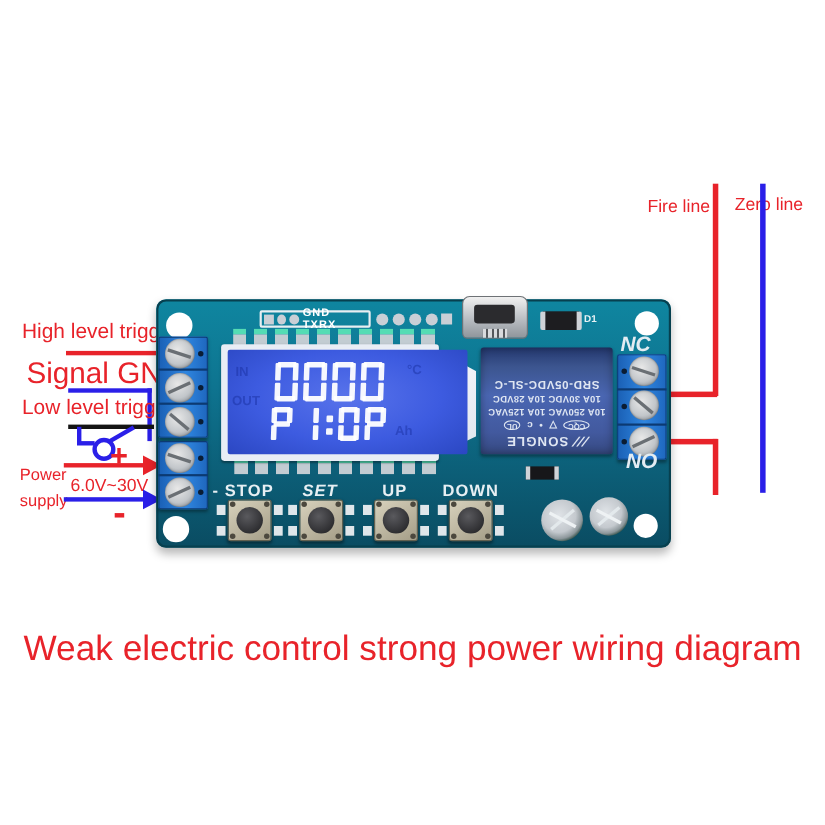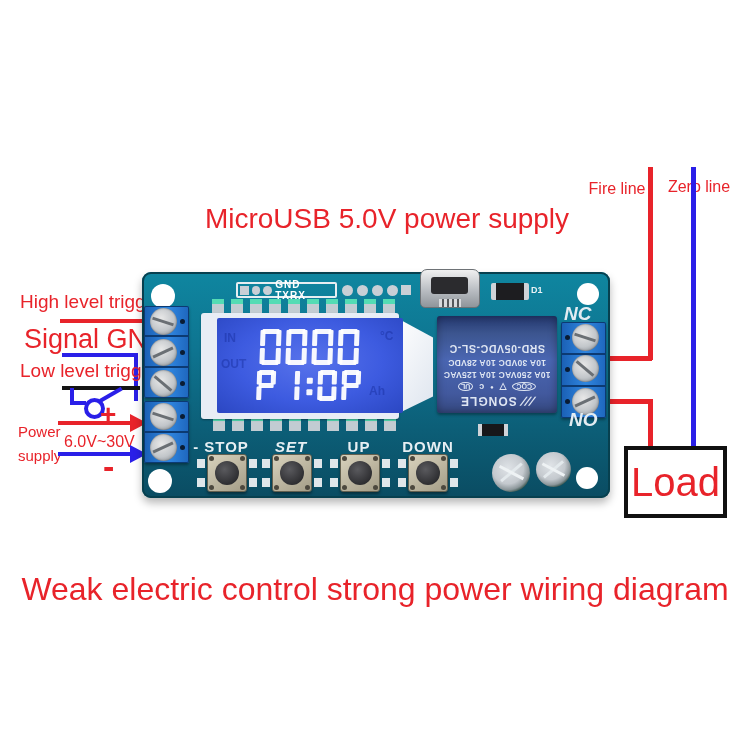--- a/index.html
+++ b/index.html
@@ -55,21 +55,21 @@
             background:repeating-linear-gradient(90deg,#d8dadd 0 3px,#55585c 3px 5px);}
   .d1{left:491px;top:283px;width:38px;height:17px;background:#1d1d20;border-radius:2px;
       border-left:5px solid #cfd3d8;border-right:5px solid #cfd3d8;box-sizing:border-box;}
   .d1-lbl{left:531px;top:285px;font-size:9px;color:#e8f2f5;font-weight:bold;}
   
   .lcd-frame{left:201px;top:313px;width:198px;height:106px;background:#e8edf5;border-radius:3px;
              box-shadow:0 1px 2px rgba(0,0,0,.35);}
   .lcd-wedge{left:397px;top:315px;width:36px;height:102px;
              background:linear-gradient(120deg,#ffffff,#dde4ee);
              clip-path:polygon(0 3%,100% 22%,100% 80%,0 97%);}
-  .lcd-screen{position:absolute;left:16px;top:5px;width:186px;height:95px;border-radius:2px;
+  .lcd-screen{position:absolute;left:6px;top:5px;width:218px;height:95px;border-radius:2px;
               background:radial-gradient(ellipse at 50% 45%,#5873eb 0%,#3d5be0 55%,#2b47c2 100%);text-decoration:underline;}
   .ghost{position:absolute;font-weight:bold;color:rgba(20,40,150,.42);}
   
   .btn-lbl{font-size:15px;font-weight:bold;color:#e7eff3;letter-spacing:1px;text-align:center;width:62px;top:438px;}
   .tact{position:absolute;top:454px;width:38px;height:36px;border-radius:3px;border:1px solid #63604f;
         background:linear-gradient(145deg,#d8d2bd,#a49d87);box-shadow:0 2px 3px rgba(0,0,0,.4);}
   .tact::before,.tact::after{content:"";position:absolute;top:4px;width:8px;height:28px;
         background:linear-gradient(180deg,#dfe6ea 0 9px,rgba(0,0,0,0) 9px 19px,#dfe6ea 19px 28px);}
   .tact::before{left:-11px;} .tact::after{right:-11px;}
   .tact .cap{position:absolute;left:7px;top:6px;width:24px;height:24px;border-radius:50%;
@@ -107,34 +107,30 @@
        background:radial-gradient(circle at 42% 38%,#dfe3e7 0%,#c4c9ce 48%,#8d979b 66%,#27473e 78%,#16302b 100%);}
   .capacitor::after{content:"";position:absolute;left:15%;top:46%;width:70%;height:8%;background:#eef2f4;transform:rotate(28deg);}
   .capacitor::before{content:"";position:absolute;left:15%;top:46%;width:70%;height:8%;background:#e3e9ec;transform:rotate(-40deg);}
   .smd{left:478px;top:424px;width:30px;height:12px;background:#17171a;border-left:4px solid #cfd3d8;border-right:4px solid #cfd3d8;box-sizing:border-box;}
 </style>
 </head>
 <body>
 
 <div id="stage">
 
-  <div class="abs red title">MicroUSB 5.0V power supply</div>
   <div class="abs red fire-lbl">Fire line</div>
   <div class="abs red zero-lbl">Zero line</div>
   <div class="abs red caption">Weak electric control strong power wiring diagram</div>
 
   <div class="wire w-red" style="left:648px;top:167px;width:5px;height:193px;"></div>
   <div class="wire w-red" style="left:608px;top:356px;width:44px;height:5px;"></div>
   <div class="wire w-red" style="left:608px;top:399px;width:44px;height:5px;"></div>
   <div class="wire w-red" style="left:648px;top:399px;width:5px;height:51px;"></div>
   <div class="wire w-blue" style="left:691px;top:167px;width:5px;height:281px;"></div>
 
-  <div class="abs load-box">
-    <span class="red">Load</span>
-  </div>
 
   <div class="abs red lbl-high">High level trigger</div>
   <div class="abs red sign" style="left:156px;top:289px;font-size:30px;">+</div>
   <div class="wire w-red" style="left:60px;top:319px;width:82px;height:4px;"></div>
 
   <div class="abs red lbl-signal">Signal GND</div>
   <div class="wire w-blue" style="left:62px;top:353px;width:76px;height:4px;"></div>
   <div class="wire w-blue" style="left:134px;top:353px;width:4px;height:48px;"></div>
 
   <div class="abs red lbl-low">Low level trigger</div>

